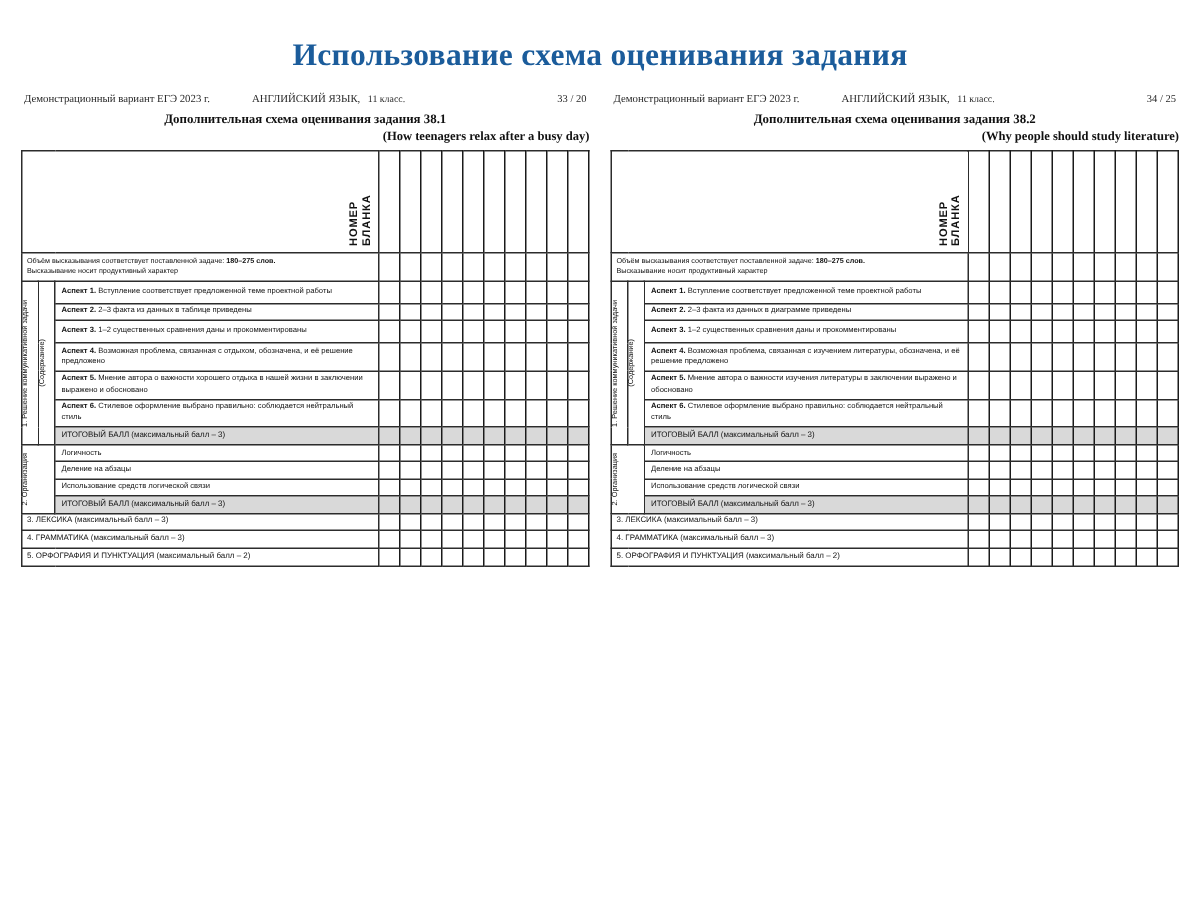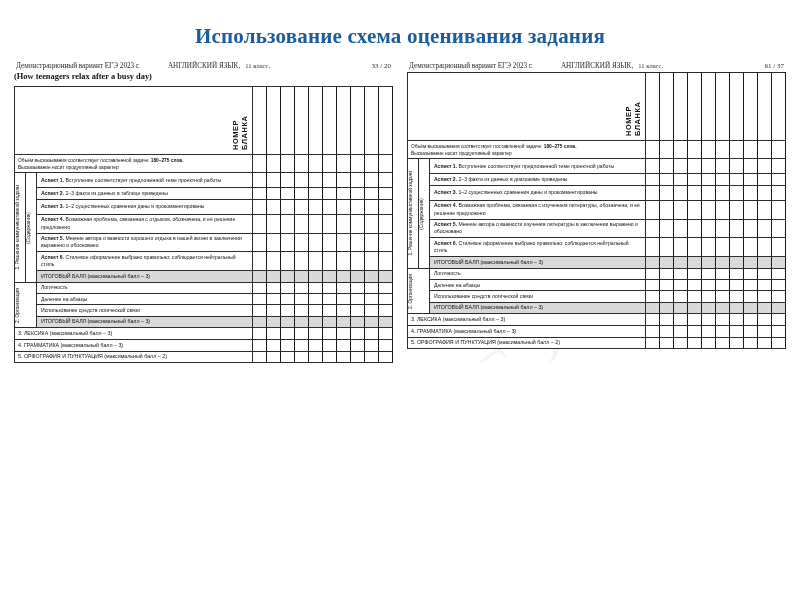--- a/index.html
+++ b/index.html
@@ -80,21 +80,21 @@
   .doc-title {
     text-align: center;
     font-family: "Liberation Serif", serif;
     font-weight: bold;
     font-size: 8.6px;
     color: #111;
     line-height: 1.32;
     padding: 2px 0 1px 0;
   }
   .doc-subtitle {
-    text-align: left;
+    text-align: right;
     font-family: "Liberation Serif", serif;
     font-weight: bold;
     font-style: normal;
     font-size: 8.4px;
     color: #111;
     padding-bottom: 5px;
   }
 
   
   .grid-table {
@@ -186,20 +186,21 @@
     </div>
     <div class="doc-inner">
 
       <div class="doc-runhead">
         <span class="rh-left">Демонстрационный вариант ЕГЭ 2023 г.</span>
         <span class="rh-mid">АНГЛИЙСКИЙ ЯЗЫК,</span>
         <span class="rh-grade">11 класс.</span>
         <span class="rh-page">33 / 20</span>
       </div>
 
+      <div class="doc-title">Дополнительная схема оценивания задания 38.1</div>
       <div class="doc-subtitle">(How teenagers relax after a busy day)</div>
 
       <table class="grid-table">
         <colgroup>
           <col style="width:11px">
             <col style="width:11px">
             <col>
           <col style="width:14px">
             <col style="width:14px">
             <col style="width:14px">
@@ -472,23 +473,25 @@
     <div class="doc-watermark">
       <span class="wm-a">ЕГЭ</span>
 
     </div>
     <div class="doc-inner">
 
       <div class="doc-runhead">
         <span class="rh-left">Демонстрационный вариант ЕГЭ 2023 г.</span>
         <span class="rh-mid">АНГЛИЙСКИЙ ЯЗЫК,</span>
         <span class="rh-grade">11 класс.</span>
-        <span class="rh-page">61 / 37</span>
+        <span class="rh-page">34 / 25</span>
       </div>
 
+      <div class="doc-title">Дополнительная схема оценивания задания 38.2</div>
+      <div class="doc-subtitle">(Why people should study literature)</div>
 
       <table class="grid-table">
         <colgroup>
           <col style="width:11px">
             <col style="width:11px">
             <col>
           <col style="width:14px">
             <col style="width:14px">
             <col style="width:14px">
             <col style="width:14px">

